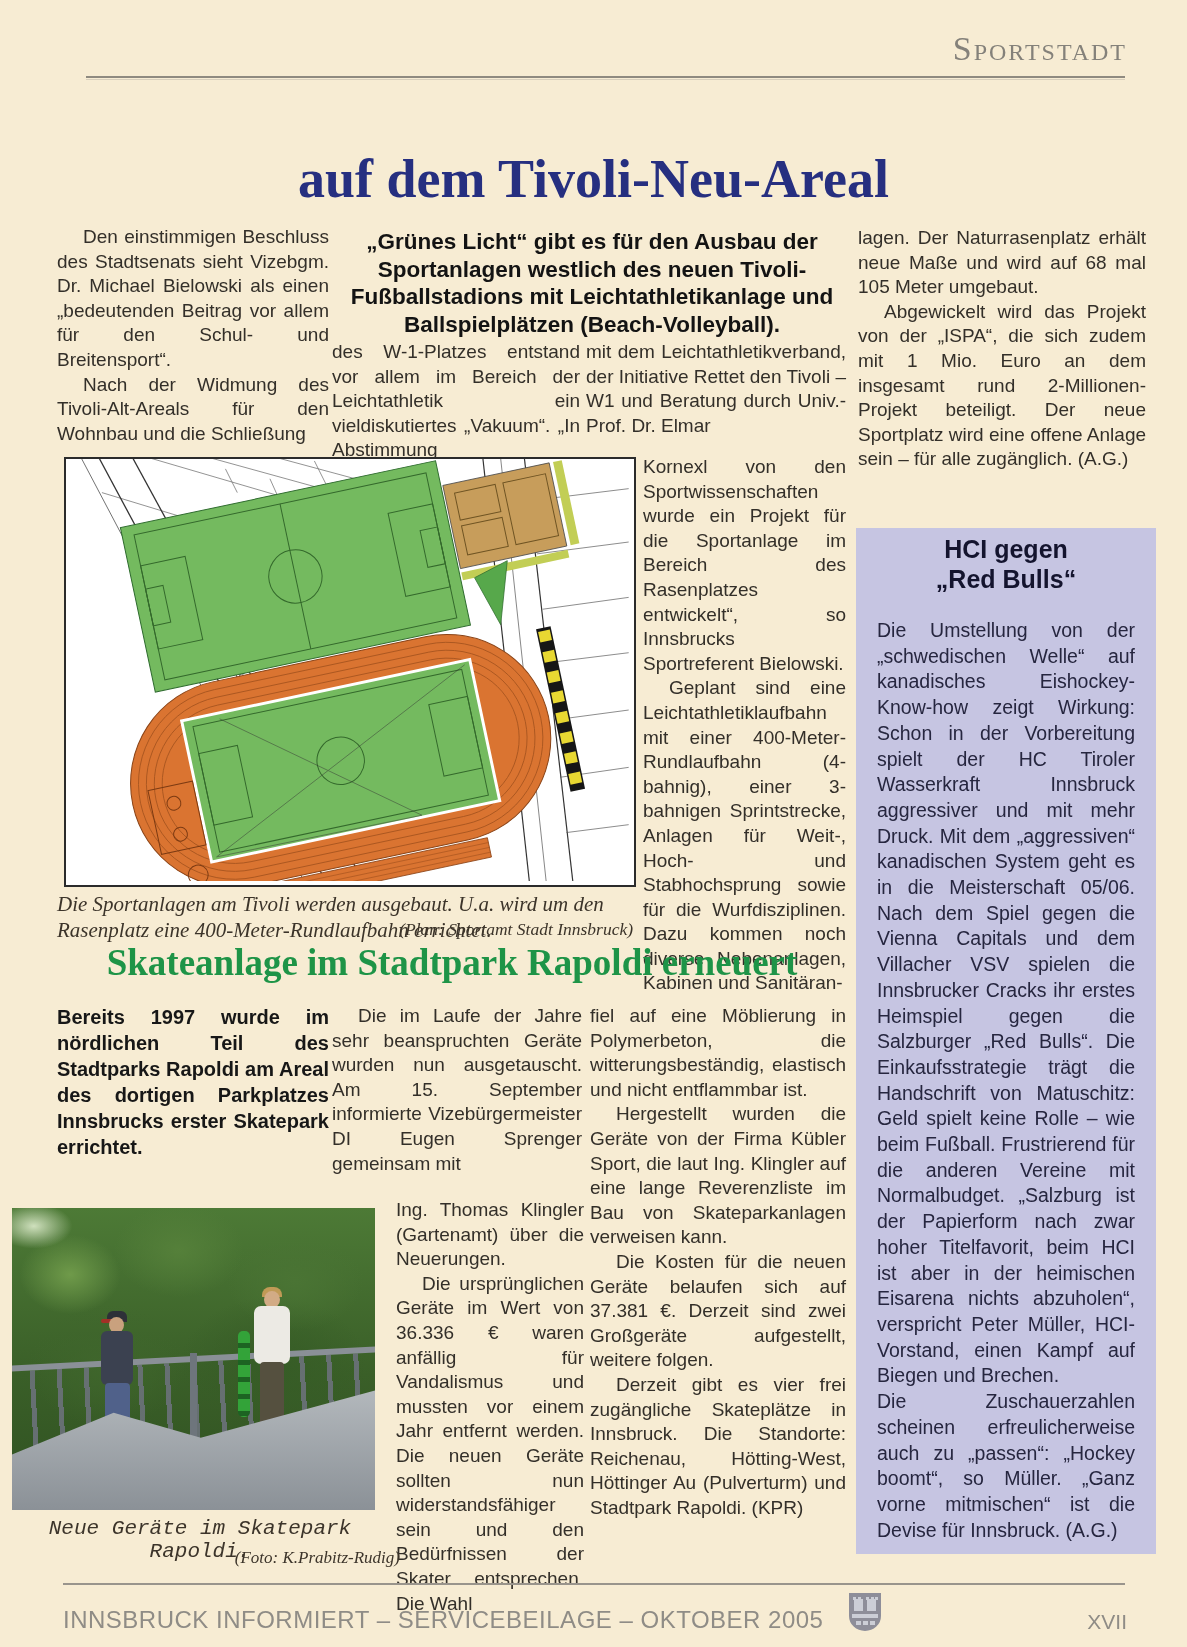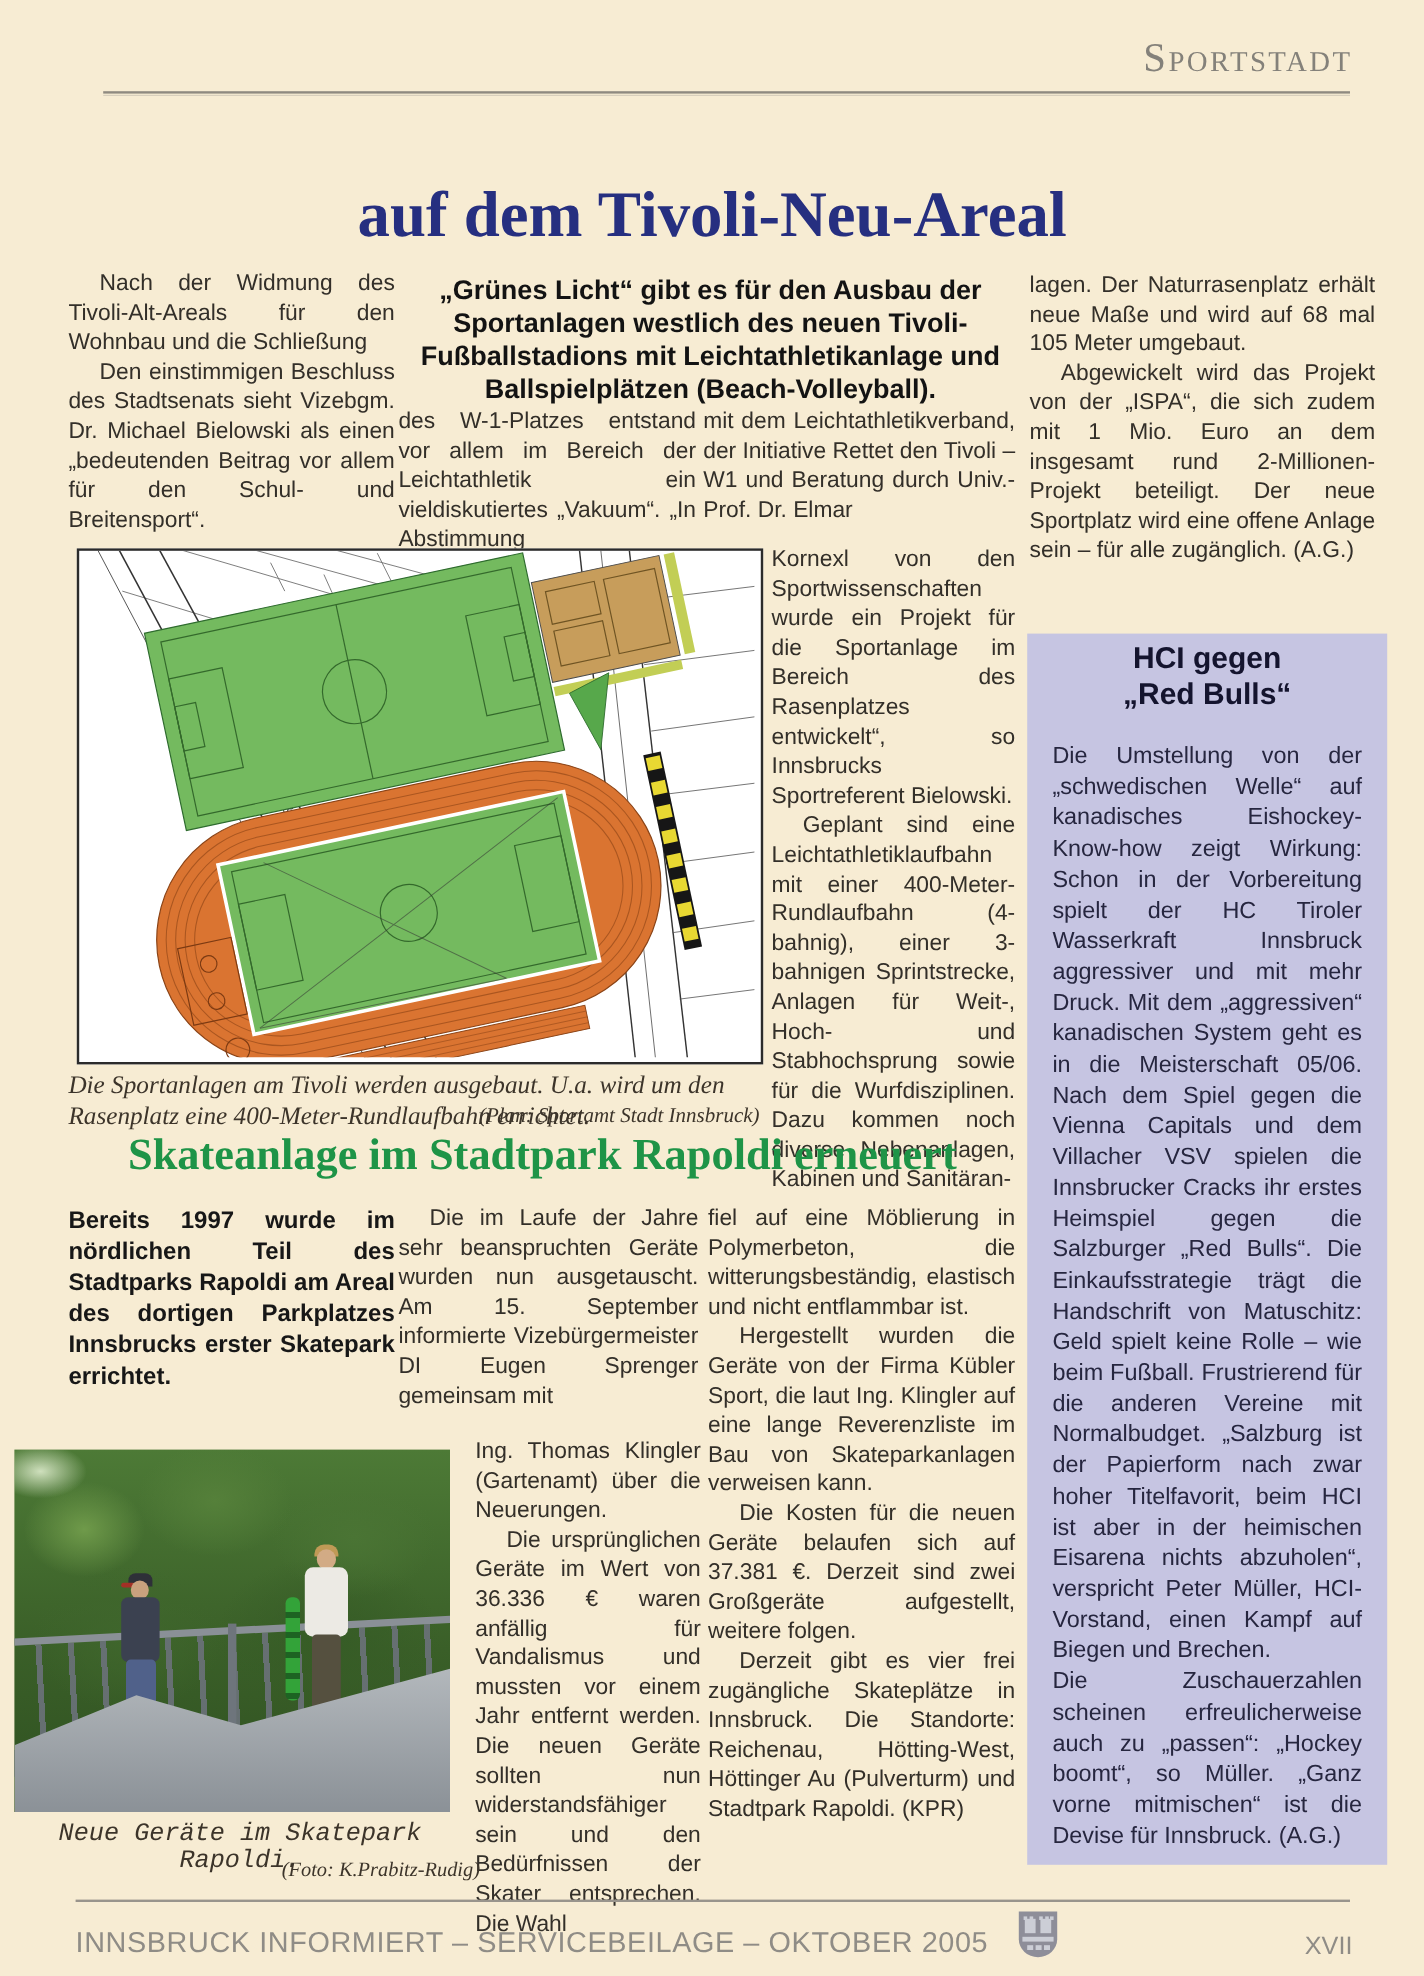--- a/index.html
+++ b/index.html
@@ -88,22 +88,22 @@
 </head>
 <body>
 
 <div class="page">
 
   <div class="kicker">Sportstadt</div>
   <div class="header-rule"></div>
   <h1 class="title"><br><span>auf dem Tivoli-Neu-Areal</span></h1>
 
   <div class="col" style="left:57px;top:225px;width:272px;">
+    <p class="ind">Den einstimmigen Beschluss des Stadtsenats sieht Vizebgm. Dr. Michael Bielowski als einen „bedeutenden Beitrag vor allem für den Schul- und Breitensport“.</p>
     <p class="ind">Nach der Widmung des Tivoli-Alt-Areals für den Wohnbau und die Schließung</p>
-    <p class="ind">Den einstimmigen Beschluss des Stadtsenats sieht Vizebgm. Dr. Michael Bielowski als einen „bedeutenden Beitrag vor allem für den Schul- und Breitensport“.</p>
   </div>
 
   <div class="intro">„Grünes Licht“ gibt es für den Ausbau der Sportanlagen westlich des neuen Tivoli-Fußballstadions mit Leichtathletikanlage und Ballspielplätzen (Beach-Volleyball).</div>
 
   <div class="col" style="left:332px;top:340px;width:248px;">
     <p>des W-1-Platzes entstand vor allem im Bereich der Leichtathletik ein vieldiskutiertes „Vakuum“. „In Abstimmung</p>
   </div>
 
   <div class="col" style="left:586px;top:340px;width:260px;">
     <p>mit dem Leichtathletikverband, der Initiative Rettet den Tivoli – W1 und Beratung durch Univ.-Prof. Dr. Elmar</p>

